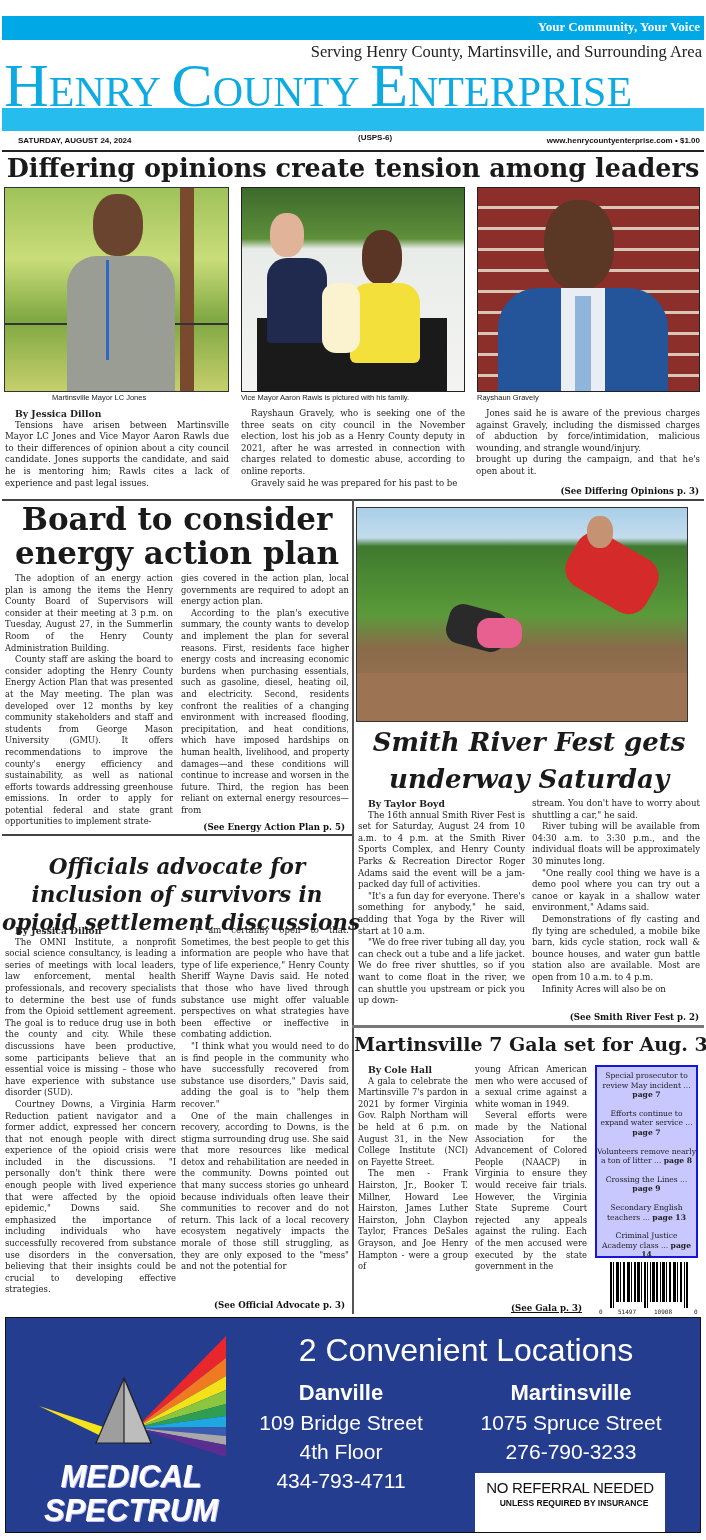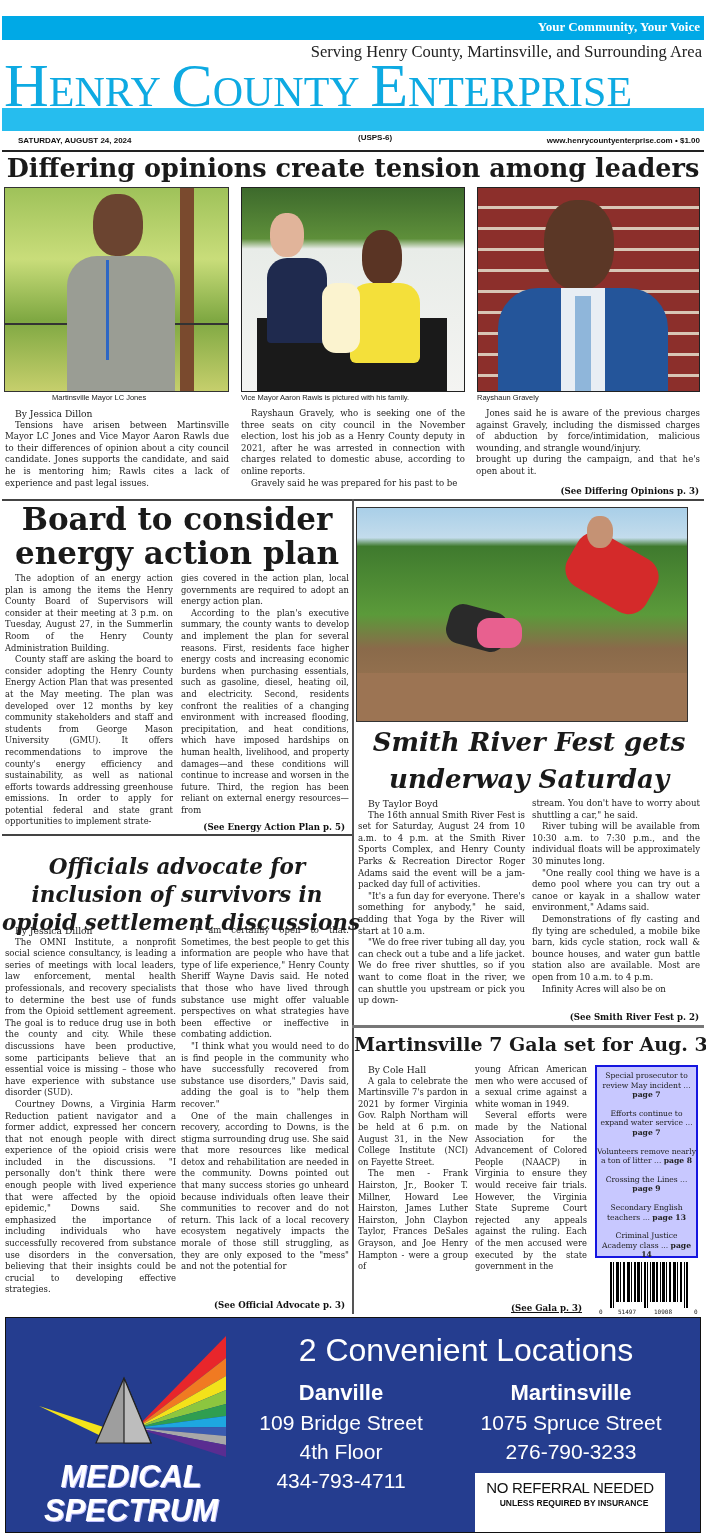--- a/index.html
+++ b/index.html
@@ -21,21 +21,21 @@
 
   
   .hl { position: absolute; font-family: "DejaVu Serif", serif; font-weight: bold; color: #1a1a1a; text-align: center; white-space: nowrap; }
   .hl.italic { font-style: italic; }
 
   .photo { position: absolute; overflow: hidden; }
   .cap { position: absolute; font-family: "Liberation Sans", sans-serif; font-size: 7.5px; color: #222; white-space: nowrap; }
 
   .col { position: absolute; font-family: "DejaVu Serif", serif; font-size: 8.6px; line-height: 11.6px; color: #222; text-align: justify; hyphens: auto; }
   .col p { text-indent: 10px; }
-  .byline { font-weight: normal; font-size: 9.2px; text-indent: 10px; display: block; }
+  .byline { font-weight: bold; font-size: 9.2px; text-indent: 10px; display: block; }
   .jump { position: absolute; font-family: "DejaVu Serif", serif; font-weight: bold; font-size: 8.6px; color: #111; white-space: nowrap; }
 
   
   .index-box { position: absolute; left: 595px; top: 1065px; width: 103px; height: 193px; background: #c8c8ff; border: 2px solid #1515e0; font-family: "DejaVu Serif", serif; font-size: 7.6px; line-height: 9.6px; text-align: center; color: #222; padding-top: 4px; }
   .index-item { margin-bottom: 9px; }
   .index-item b { font-weight: bold; text-align: center; }
 
   .barcode { position: absolute; left: 598px; top: 1262px; width: 102px; height: 54px; }
 
   
@@ -163,21 +163,21 @@
     <div>underway Saturday</div>
   </div>
   <div class="col" style="left:358px;top:798px;width:167px;font-size:8.6px;">
     <span class="byline">By Taylor Boyd</span>
     <p>The 16th annual Smith River Fest is set for Saturday, August 24 from 10 a.m. to 4 p.m. at the Smith River Sports Complex, and Henry County Parks &amp; Recreation Director Roger Adams said the event will be a jam-packed day full of activities.</p>
     <p>"It's a fun day for everyone. There's something for anybody," he said, adding that Yoga by the River will start at 10 a.m.</p>
     <p>"We do free river tubing all day, you can check out a tube and a life jacket. We do free river shuttles, so if you want to come float in the river, we can shuttle you upstream or pick you up down-</p>
   </div>
   <div class="col" style="left:532px;top:798px;width:168px;font-size:8.6px;">
     <p style="text-indent:0">stream. You don't have to worry about shuttling a car," he said.</p>
-    <p>River tubing will be available from 10:30 a.m. to 7:30 p.m., and the individual floats will be approximately 30 minutes long.</p>
+    <p>River tubing will be available from 04:30 a.m. to 3:30 p.m., and the individual floats will be approximately 30 minutes long.</p>
     <p>"One really cool thing we have is a demo pool where you can try out a canoe or kayak in a shallow water environment," Adams said.</p>
     <p>Demonstrations of fly casting and fly tying are scheduled, a mobile bike barn, kids cycle station, rock wall &amp; bounce houses, and water gun battle station also are available. Most are open from 10 a.m. to 4 p.m.</p>
     <p>Infinity Acres will also be on</p>
   </div>
   <div class="jump" style="right:7px;top:1012px;">(See Smith River Fest p. 2)</div>
 </div>
 <div class="rule" style="left:352px;top:1025px;width:352px;height:3px;background:#777;"></div>
 
 <div>
   <div class="hl" style="left:354px;top:1029px;width:350px;font-size:19px;line-height:30px;">Martinsville 7 Gala set for Aug. 31</div>

